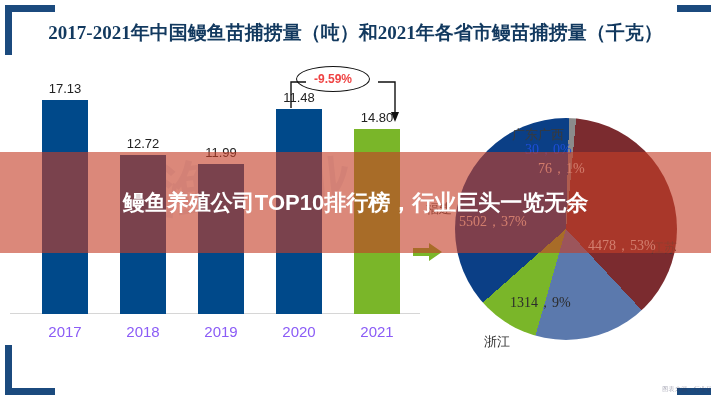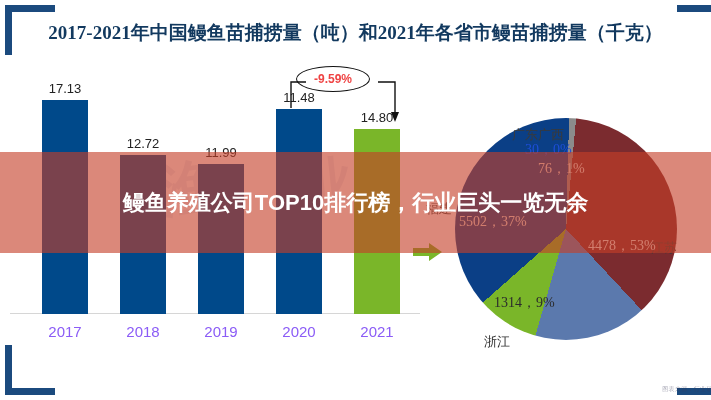--- a/index.html
+++ b/index.html
@@ -177,21 +177,21 @@
   <div class="pielbl" style="left:512px;top:118px;margin-top:8px;">广东广西</div>
   <div class="pieval" style="left:525px;top:141px;color:#1d4ed8;">30，0%</div>
   <div class="pieval" style="left:538px;top:160px;color:#e6dcd6;">76，1%</div>
 
   <div class="pielbl" style="left:426px;top:200px;color:#4a4a4a;">福建</div>
   <div class="pieval" style="left:459px;top:213px;">5502，37%</div>
 
   <div class="pielbl" style="left:651px;top:239px;color:#3a3a3a;">江苏</div>
   <div class="pieval" style="left:588px;top:237px;">4478，53%</div>
 
-  <div class="pieval" style="left:494px;top:294px;color:#2c2c2c;">1314，9%</div>
+  <div class="pieval" style="left:510px;top:294px;color:#2c2c2c;">1314，9%</div>
   <div class="pielbl" style="left:484px;top:333px;color:#2c2c2c;">浙江</div>
 
   <div id="overlay"></div>
   <div id="overlay-text">鳗鱼养殖公司TOP10排行榜，行业巨头一览无余</div>
 
   <div id="wm-corner">图表来源：行业研究</div>
 
 </div>
 
 </body></html>

